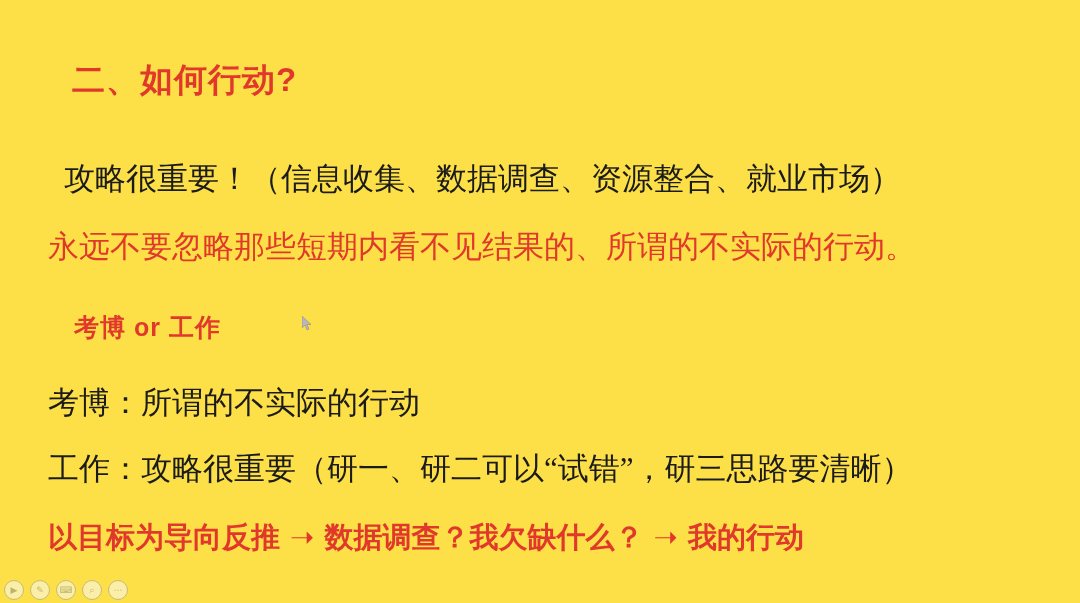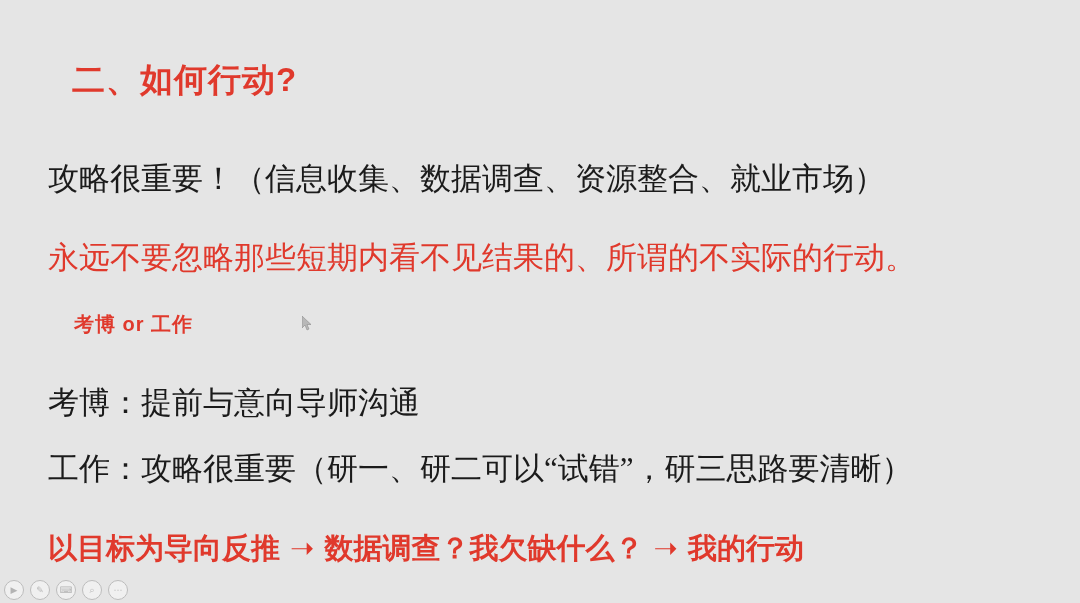--- a/index.html
+++ b/index.html
@@ -10,21 +10,21 @@
     width: 1080px;
     height: 603px;
     background: #ffffff;
     font-family: "Liberation Serif", serif;
     overflow: hidden;
   }
   .slide {
     position: relative;
     width: 1080px;
     height: 603px;
-    background: #e5e5e5;
+    background: #fde047;
     box-sizing: border-box;
   }
   .content {
     position: absolute;
     left: 0;
     top: 0;
     width: 1080px;
     padding: 0;
   }
   .heading {
@@ -43,34 +43,33 @@
     white-space: nowrap;
     font-family: "Liberation Serif", serif;
   }
   .l-black {
     color: #1b1b1b;
     font-size: 31px;
   }
   .l-red {
     color: #e0392c;
     font-size: 31px;
-    margin-top: 11px;
   }
   .subheading {
     position: absolute;
     left: 74px;
     top: 311px;
     font-family: "Liberation Sans", sans-serif;
     font-weight: bold;
-    font-size: 20px;
+    font-size: 25px;
     color: #e0392c;
     white-space: nowrap;
     letter-spacing: 1px;
   }
-  .row1 { left: 48px; top: 158px; text-align: center; }
+  .row1 { left: 64px; top: 158px; text-align: center; }
   .row2 { left: 48px; top: 226px; }
   .row3 { left: 48px; top: 382px; }
   .row4 { left: 48px; top: 448px; }
   .row5 { left: 48px; top: 518px; font-family: "Liberation Sans", sans-serif; font-weight: bold; font-size: 29px; }
   .cursor {
     position: absolute;
     left: 302px;
     top: 316px;
     width: 8px;
     height: 13px;
@@ -108,21 +107,21 @@
   <div class="content">
 
     <div class="heading">二、如何行动?</div>
 
     <div class="line l-black row1">攻略很重要！（信息收集、数据调查、资源整合、就业市场）</div>
 
     <div class="line l-red row2">永远不要忽略那些短期内看不见结果的、所谓的不实际的行动。</div>
 
     <div class="subheading">考博 or 工作</div>
 
-    <div class="line l-black row3">考博：提前与意向导师沟通</div>
+    <div class="line l-black row3">考博：所谓的不实际的行动</div>
 
     <div class="line l-black row4">工作：攻略很重要（研一、研二可以“试错”，研三思路要清晰）</div>
 
     <div class="line l-red row5 arrow-glyph">以目标为导向反推 ➝ 数据调查？我欠缺什么？ ➝ 我的行动</div>
 
     <div class="cursor">
       <svg width="10" height="15" viewBox="0 0 10 15">
         <path d="M0 0 L0 12 L3 9 L5 14 L7 13 L5 8.5 L9 8.5 Z" fill="#b8b8b8" stroke="#8d8d8d" stroke-width="0.6"></path>
       </svg>
     </div>

